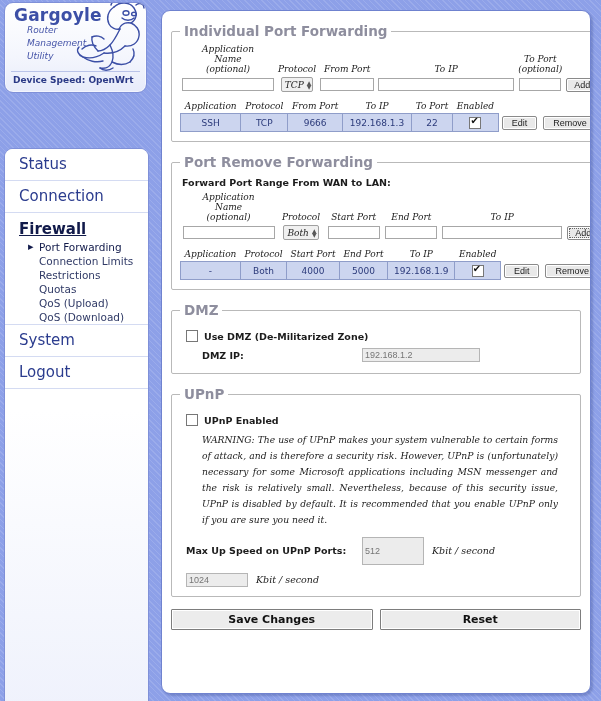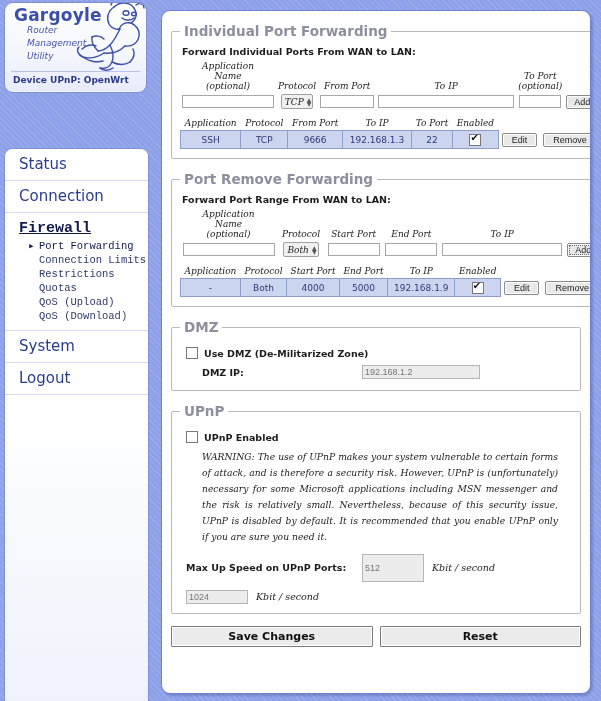--- a/index.html
+++ b/index.html
@@ -56,21 +56,21 @@
     padding:7px 0 2px 14px;
   }
   .nav-sub{
     font-size:10.5px;color:#303a66;padding:1px 0 1px 34px;position:relative;
   }
   .nav-sub.active{color:#111a4a;}
   .nav-sub.active:before{
     content:"\25B8";position:absolute;left:23px;top:0px;
     font-size:11px;font-weight:bold;color:#111a4a;
   }
-  #nav-firewall-group{padding-bottom:7px;border-bottom:1px solid #d4dbf2;font-family:Liberation Mono, monospace;}
+  #nav-firewall-group{border-bottom:1px solid #d4dbf2;}
 
   
   #main-panel{
     position:absolute;left:161px;top:10px;width:428px;height:682px;
     background:#ffffff;border:1px solid #6f82cf;border-radius:9px;
     box-shadow:2px 2px 2px rgba(40,55,120,.25);
     overflow:hidden;
   }
   fieldset{
     margin:12px 9px 0 9px;padding:5px 8px 9px 8px;
@@ -182,21 +182,21 @@
         <ellipse cx="64" cy="15" rx="2.4" ry="1.8"></ellipse>
         <path d="M52 19 C55 22, 61 22, 64 19"></path>
         <path d="M66 6 C70 3, 74 5, 74 9"></path>
         <path d="M49 4 C46 1, 42 2, 41 6"></path>
         <path d="M12 50 C16 46, 22 45, 26 47"></path>
         <path d="M30 69 C33 72, 39 72, 43 69"></path>
       </g>
     </svg>
 
     <div id="logo-divider"></div>
-    <div id="device-name">Device UPnP: OpenWrt</div>
+    <div id="device-name">Device Speed: OpenWrt</div>
   </div>
 
   <div id="sidebar">
     <div class="nav-top section">
       <span>Status</span>
     </div>
     <div class="nav-top section">
       <span>Connection</span>
     </div>
 
@@ -229,21 +229,20 @@
     </div>
     <div class="nav-top section">
       <span>Logout</span>
     </div>
   </div>
 
   <div id="main-panel">
 
     <fieldset>
       <legend>Individual Port Forwarding</legend>
-      <div class="intro">Forward Individual Ports From WAN to LAN:</div>
 
       <table class="formgrid">
         <tbody>
             <tr>
           <td style="width:96px;">
             <div>Application</div>
             <div>Name</div>
             <div>(optional)</div>
           </td>
           <td style="width:58px;">

